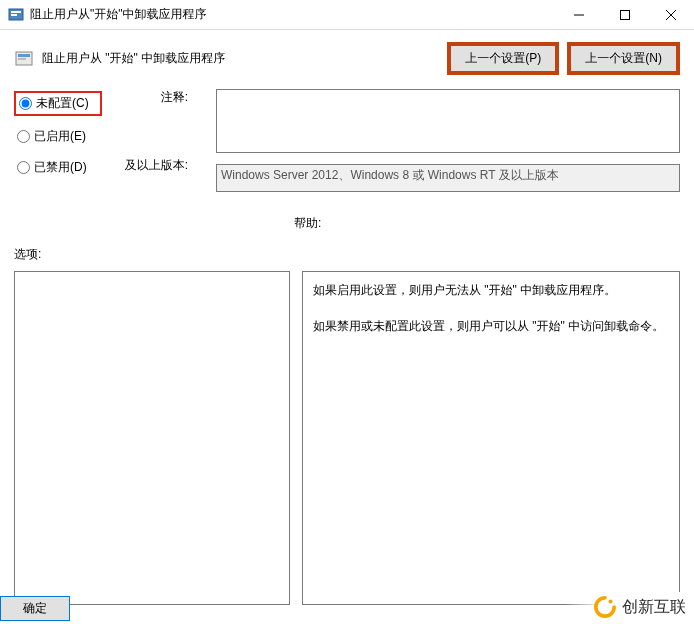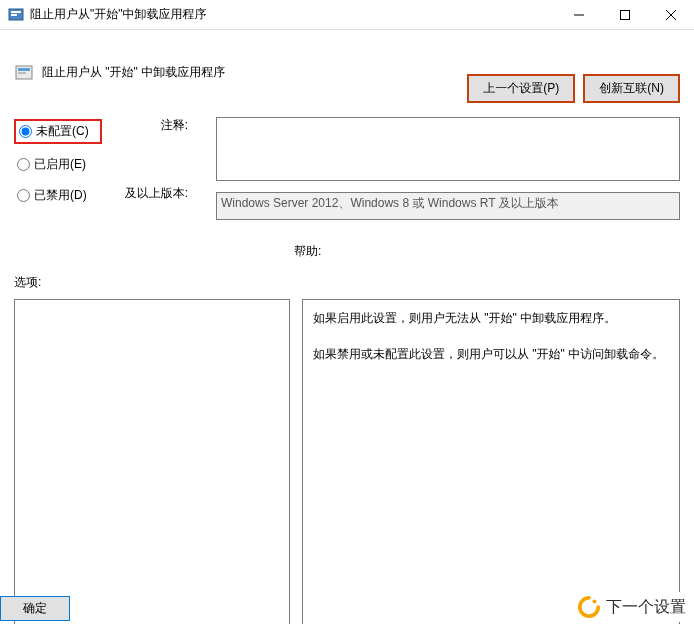--- a/index.html
+++ b/index.html
@@ -9,21 +9,21 @@
 .titlebar .icon { width: 16px; height: 16px; margin-right: 6px; display: inline-flex; }
 .titlebar .title { flex: 1; color: #000; font-size: 12px; }
 .winbtns { display: flex; height: 100%; }
 .winbtn { width: 46px; height: 30px; display: flex; align-items: center; justify-content: center; color: #000; }
 .winbtn svg { width: 10px; height: 10px; }
 
 .header-row { display: flex; align-items: center; padding: 12px 14px 8px 14px; }
 .header-row .icon { width: 20px; height: 20px; margin-right: 8px; display:inline-flex;}
 .header-row .htitle { flex: 1; font-size: 12px; color: #000; }
 .navbtns { display: flex; gap: 8px; }
-.navbtn { border: 2px solid #c2410c; background: #e1e1e1; padding: 4px 14px; font-size: 12px; margin-top: 32px; }
+.navbtn { border: 4px solid #c2410c; background: #e1e1e1; padding: 4px 14px; font-size: 12px; }
 
 .config-row { display: flex; padding: 6px 14px 4px 14px; gap: 22px; }
 .radios { width: 88px; padding-top: 2px; }
 .radio { display: flex; align-items: center; gap: 4px; margin-bottom: 10px; font-size: 12px; padding:2px 3px;}
 .radio.highlight { border: 2px solid #e2231a; }
 .radio input { margin: 0; }
 
 .labels-col { width: 70px; text-align: right; padding-right: 6px; }
 .labels-col .lbl { height: 28px; display:flex; align-items:flex-start; justify-content:flex-end; font-size:12px;}
 .fields-col { flex: 1; }
@@ -87,21 +87,21 @@
   <span class="icon">
     <svg viewBox="0 0 20 20">
         <rect x="2" y="3" width="16" height="13" fill="#eaeaea" stroke="#888"></rect>
         <rect x="4" y="5" width="12" height="3" fill="#5a9bd5"></rect>
         <rect x="4" y="9" width="8" height="2" fill="#bbb"></rect>
       </svg>
   </span>
   <span class="htitle">阻止用户从 "开始" 中卸载应用程序</span>
   <div class="navbtns">
     <button class="navbtn"><span>上一个设置(P)</span></button>
-    <button class="navbtn"><span>创新互联(N)</span></button>
+    <button class="navbtn"><span>上一个设置(N)</span></button>
   </div>
 </div>
 
 <div class="config-row">
   <div class="radios">
     <div class="radio highlight">
       <input type="radio" name="cfg" checked="" style="">
       <label>未配置(C)</label>
     </div>
     <div class="radio">
@@ -140,14 +140,14 @@
   <button class="okbtn"><span>确定</span></button>
 </div>
 
 <div class="watermark">
   <span class="wm-icon">
     <svg viewBox="0 0 24 24">
         <path d="M12 2 A10 10 0 1 0 22 12" fill="none" stroke="#f7a500" stroke-width="4" stroke-linecap="round"></path>
         <circle cx="18" cy="6" r="2.2" fill="#f7a500"></circle>
       </svg>
   </span>
-  <span class="wm-text">下一个设置</span>
+  <span class="wm-text">创新互联</span>
 </div>
 
 </body></html>

